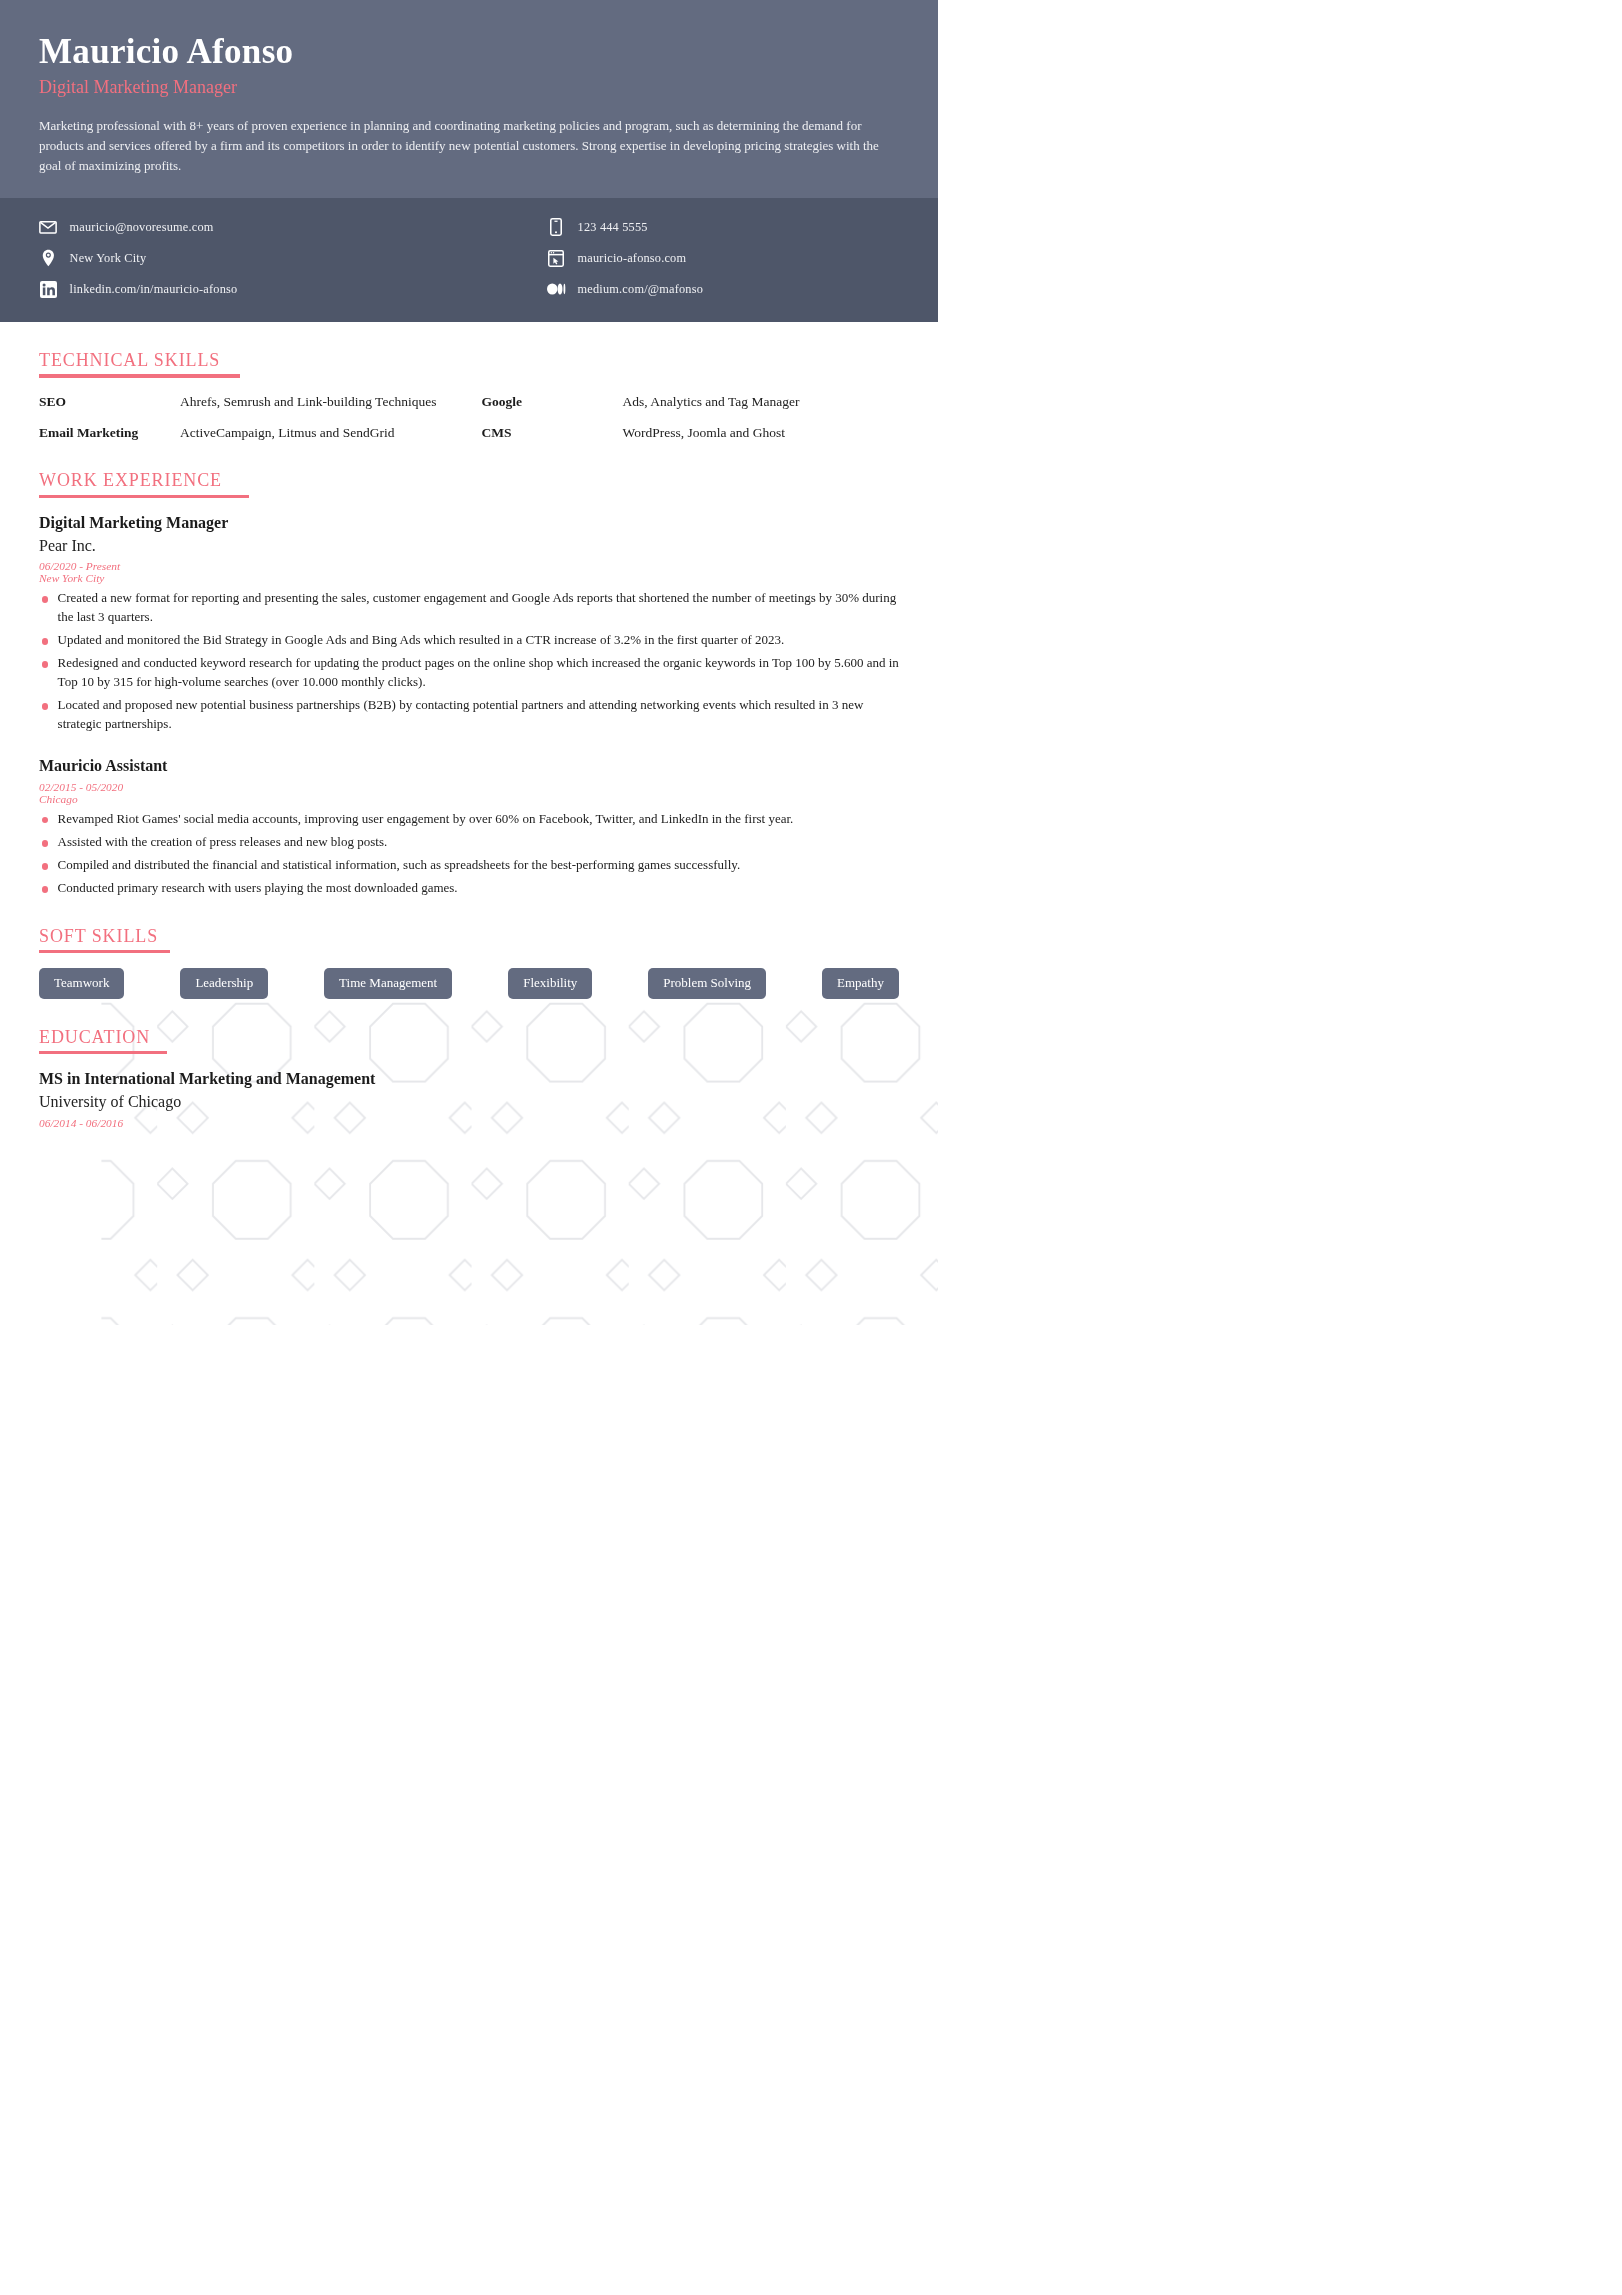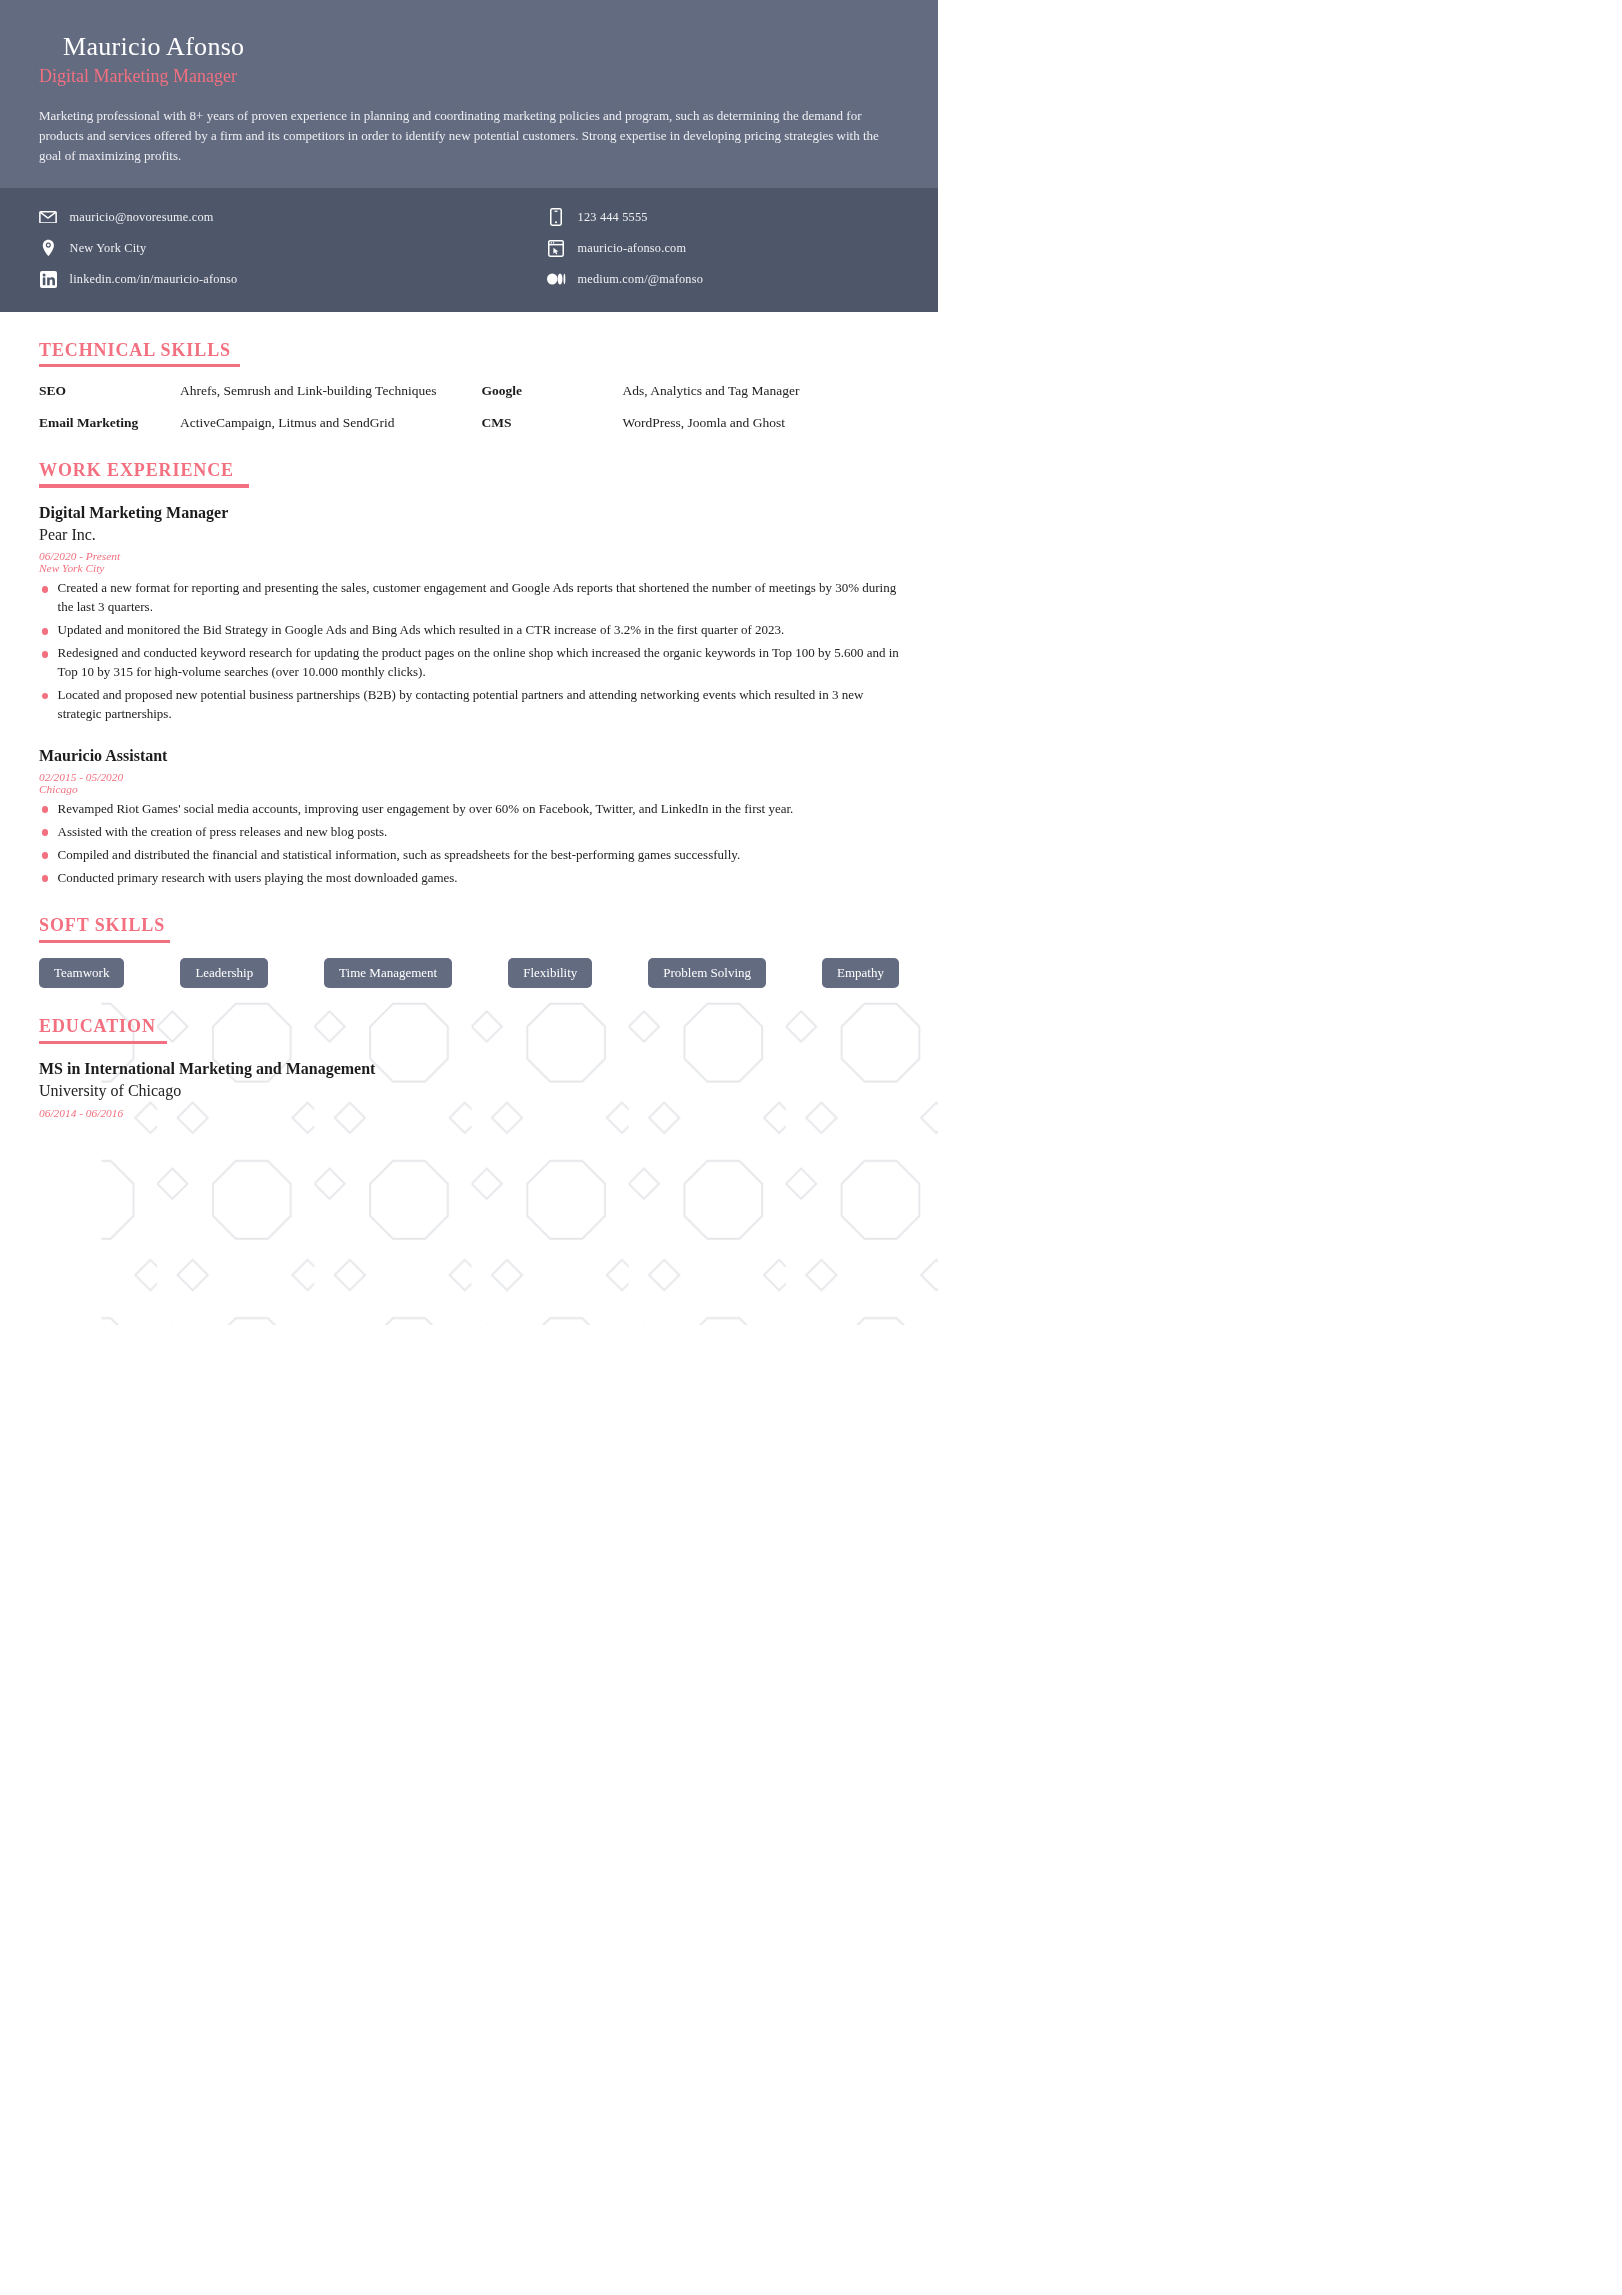--- a/index.html
+++ b/index.html
@@ -30,26 +30,25 @@
   .watermark svg { display:block; width:100%; height:100%; }
 
   
   .header {
     position:relative;
     background:#636b80;
     padding:32px 39px 22px 39px;
     z-index:2;
   }
   .name {
-    font-size:26px;
-    font-weight:400;
+    font-size:35px;
+    font-weight:700;
     color:#ffffff;
     letter-spacing:0.3px;
     line-height:1.15;
-    margin-left:24px;
   }
   .job-title {
     font-size:18px;
     color:#f2707f;
     margin-top:3.4px;
     line-height:1.3;
   }
   .summary {
     margin-top:17px;
     font-size:13px;
@@ -93,21 +92,21 @@
   .content {
     position:relative;
     padding:0 39px;
     z-index:1;
   }
 
   .section { margin-top:29px; }
   .section-title {
     display:inline-block;
     font-size:18px;
-    font-weight:700;
+    font-weight:400;
     color:#f2707f;
     letter-spacing:0.9px;
     line-height:1.1;
   }
   .section-rule {
     height:3.4px;
     background:#f2707f;
     width:201px;
     margin-top:3.4px;
     margin-bottom:15px;

